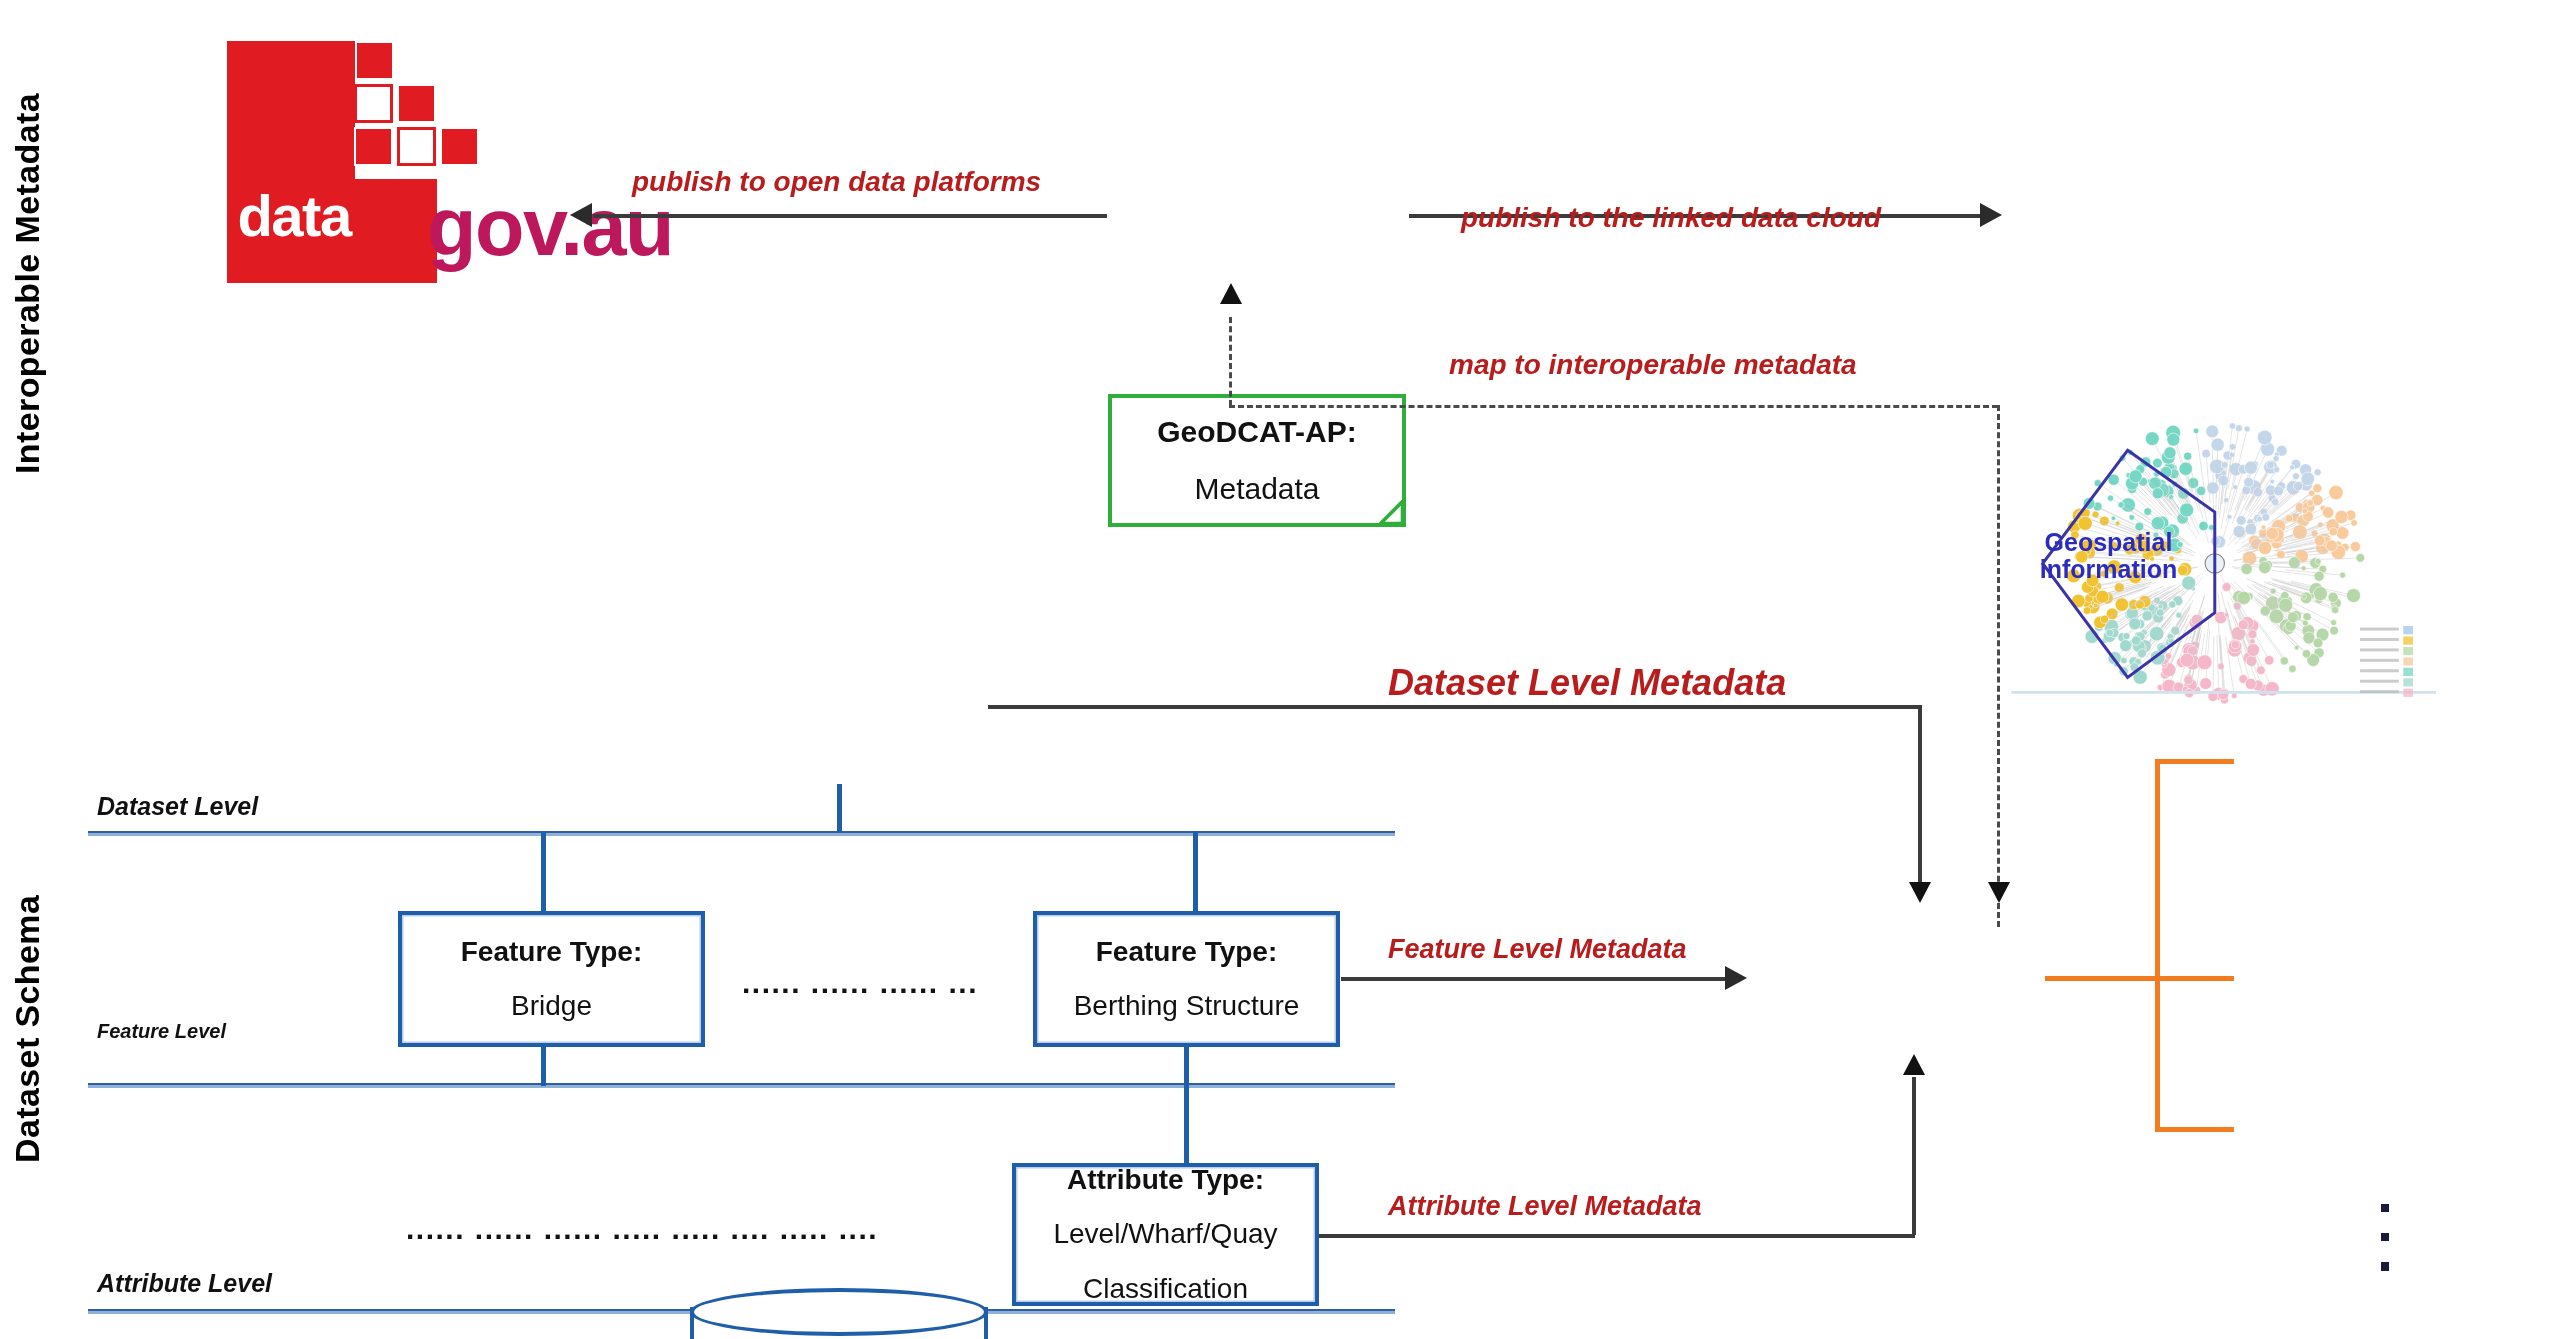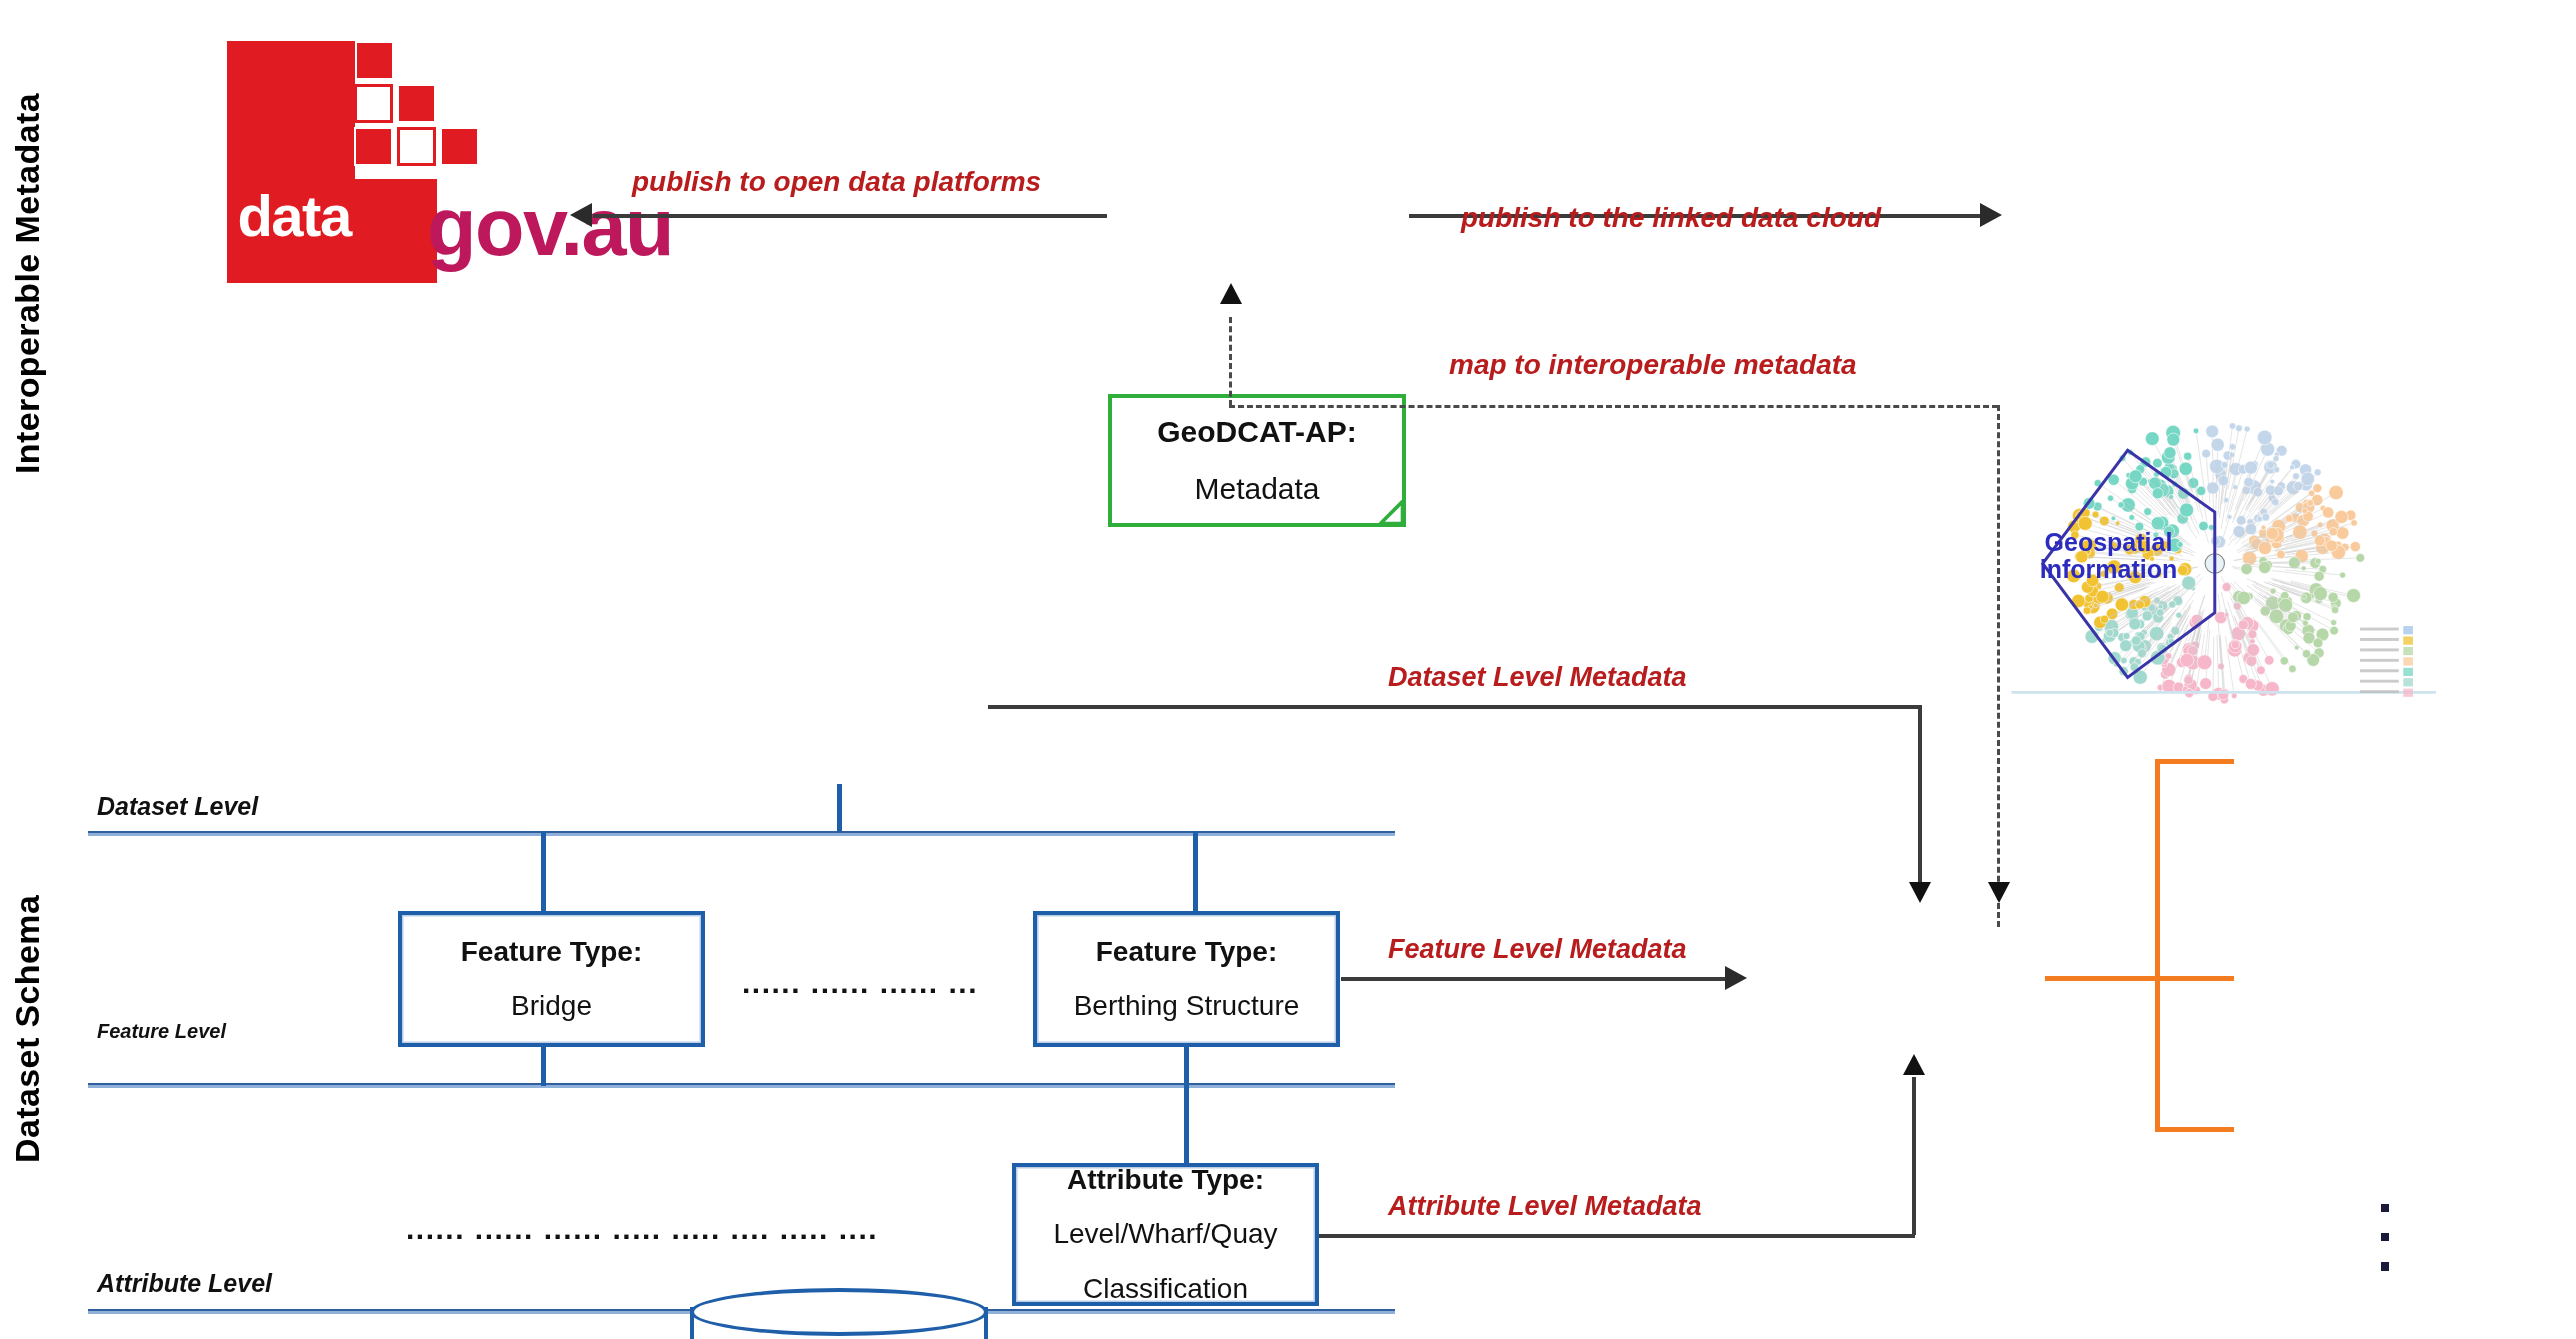--- a/index.html
+++ b/index.html
@@ -997,21 +997,21 @@
 
 <div class="abs box blue-box" style="left:1012px;top:1163px;width:307px;height:143px;font-size:28px;">
   <div class="t1">Attribute Type:</div>
   <div class="t2">Level/Wharf/Quay</div>
   <div class="t2">Classification</div>
 </div>
 
 <div class="abs hline" style="left:988px;top:705px;width:934px;"></div>
 <div class="abs vline" style="left:1918px;top:705px;height:177px;"></div>
 <div class="abs ar-d" style="left:1909px;top:882px;"></div>
-<div class="abs elabel" style="left:1388px;top:662px;font-size:27px;">Dataset Level Metadata</div>
+<div class="abs elabel" style="left:1388px;top:662px;font-size:36px;">Dataset Level Metadata</div>
 
 <div class="abs hline" style="left:1341px;top:977px;width:388px;"></div>
 <div class="abs ar-r" style="left:1725px;top:966px;"></div>
 <div class="abs elabel" style="left:1388px;top:934px;font-size:27px;">Feature Level Metadata</div>
 
 <div class="abs hline" style="left:1319px;top:1234px;width:596px;"></div>
 <div class="abs vline" style="left:1912px;top:1077px;height:158px;"></div>
 <div class="abs ar-u" style="left:1903px;top:1054px;"></div>
 <div class="abs elabel" style="left:1388px;top:1191px;font-size:27px;">Attribute Level Metadata</div>
 

